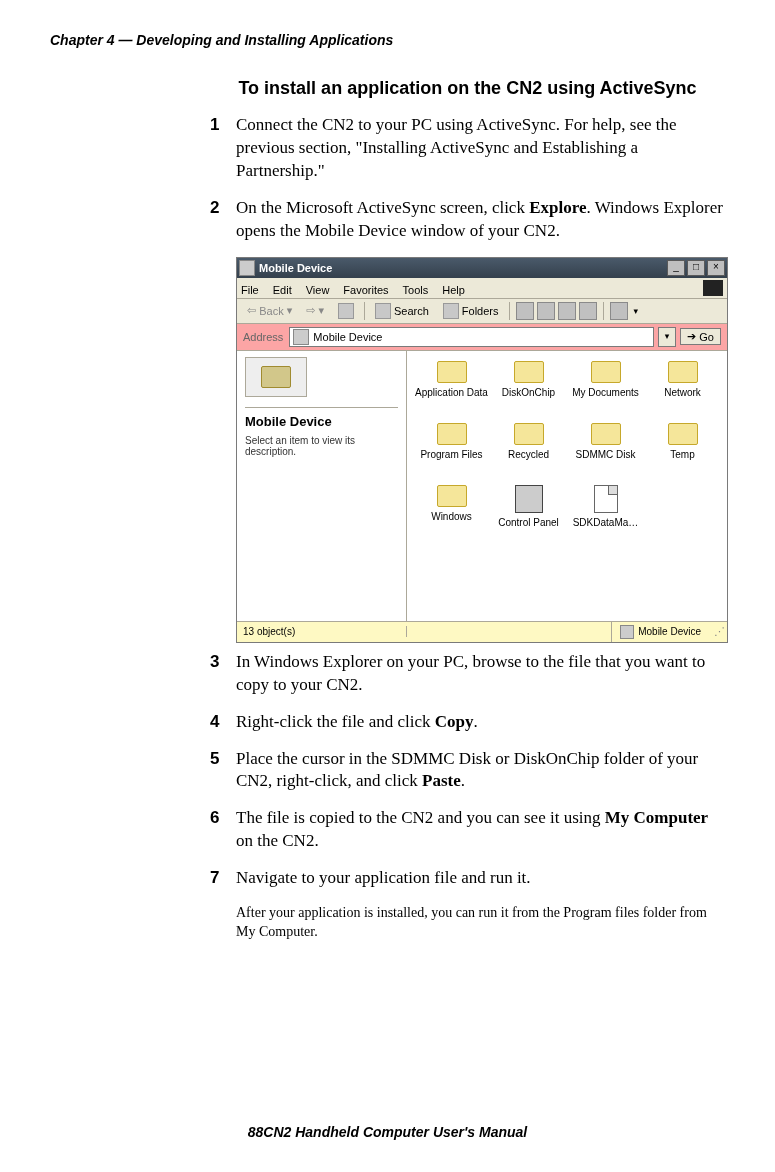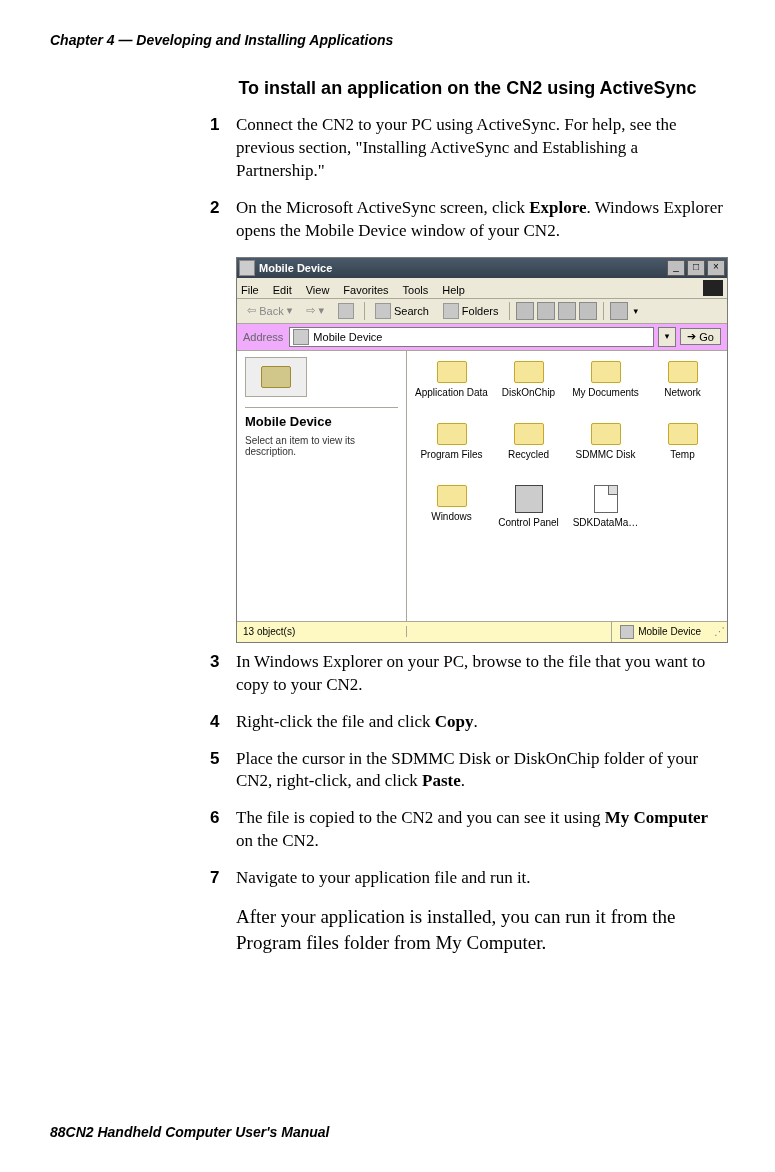--- a/index.html
+++ b/index.html
@@ -45,31 +45,31 @@
     font-family: Arial, Helvetica, sans-serif;
     font-weight: bold;
     width: 26px;
     flex-shrink: 0;
   }
   .li-text {
     flex: 1;
   }
   .after-list {
     margin-left: 186px;
-    font-size: 19px;
+    font-size: 14px;
     line-height: 1.35;
     margin-top: 4px;
   }
   .footer {
     position: absolute;
     bottom: 32px;
     left: 50px;
     right: 50px;
     display: flex;
-    justify-content: flex-start;
+    justify-content: center;
     font-family: Arial, Helvetica, sans-serif;
     font-weight: bold;
     font-style: italic;
     font-size: 14px;
   }
 
   
   .screenshot-wrap {
     margin-left: 186px;
     margin-top: 4px;
@@ -159,21 +159,21 @@
   }
   .mini-icons {
     display: flex;
     gap: 3px;
   }
   .mini { width: 16px; height: 16px; background: #c0c0c0; border: 1px solid #8a8a8a; }
   .addressbar {
     display: flex;
     align-items: center;
     padding: 3px 6px;
-    background: #f0abfc;
+    background: #fca5a5;
     border-bottom: 1px solid #aca899;
     gap: 4px;
   }
   .addr-label { color: #666; margin-right: 2px; }
   .addr-input {
     flex: 1;
     background: #fff;
     border: 1px solid #7a7a7a;
     height: 18px;
     display: flex;

